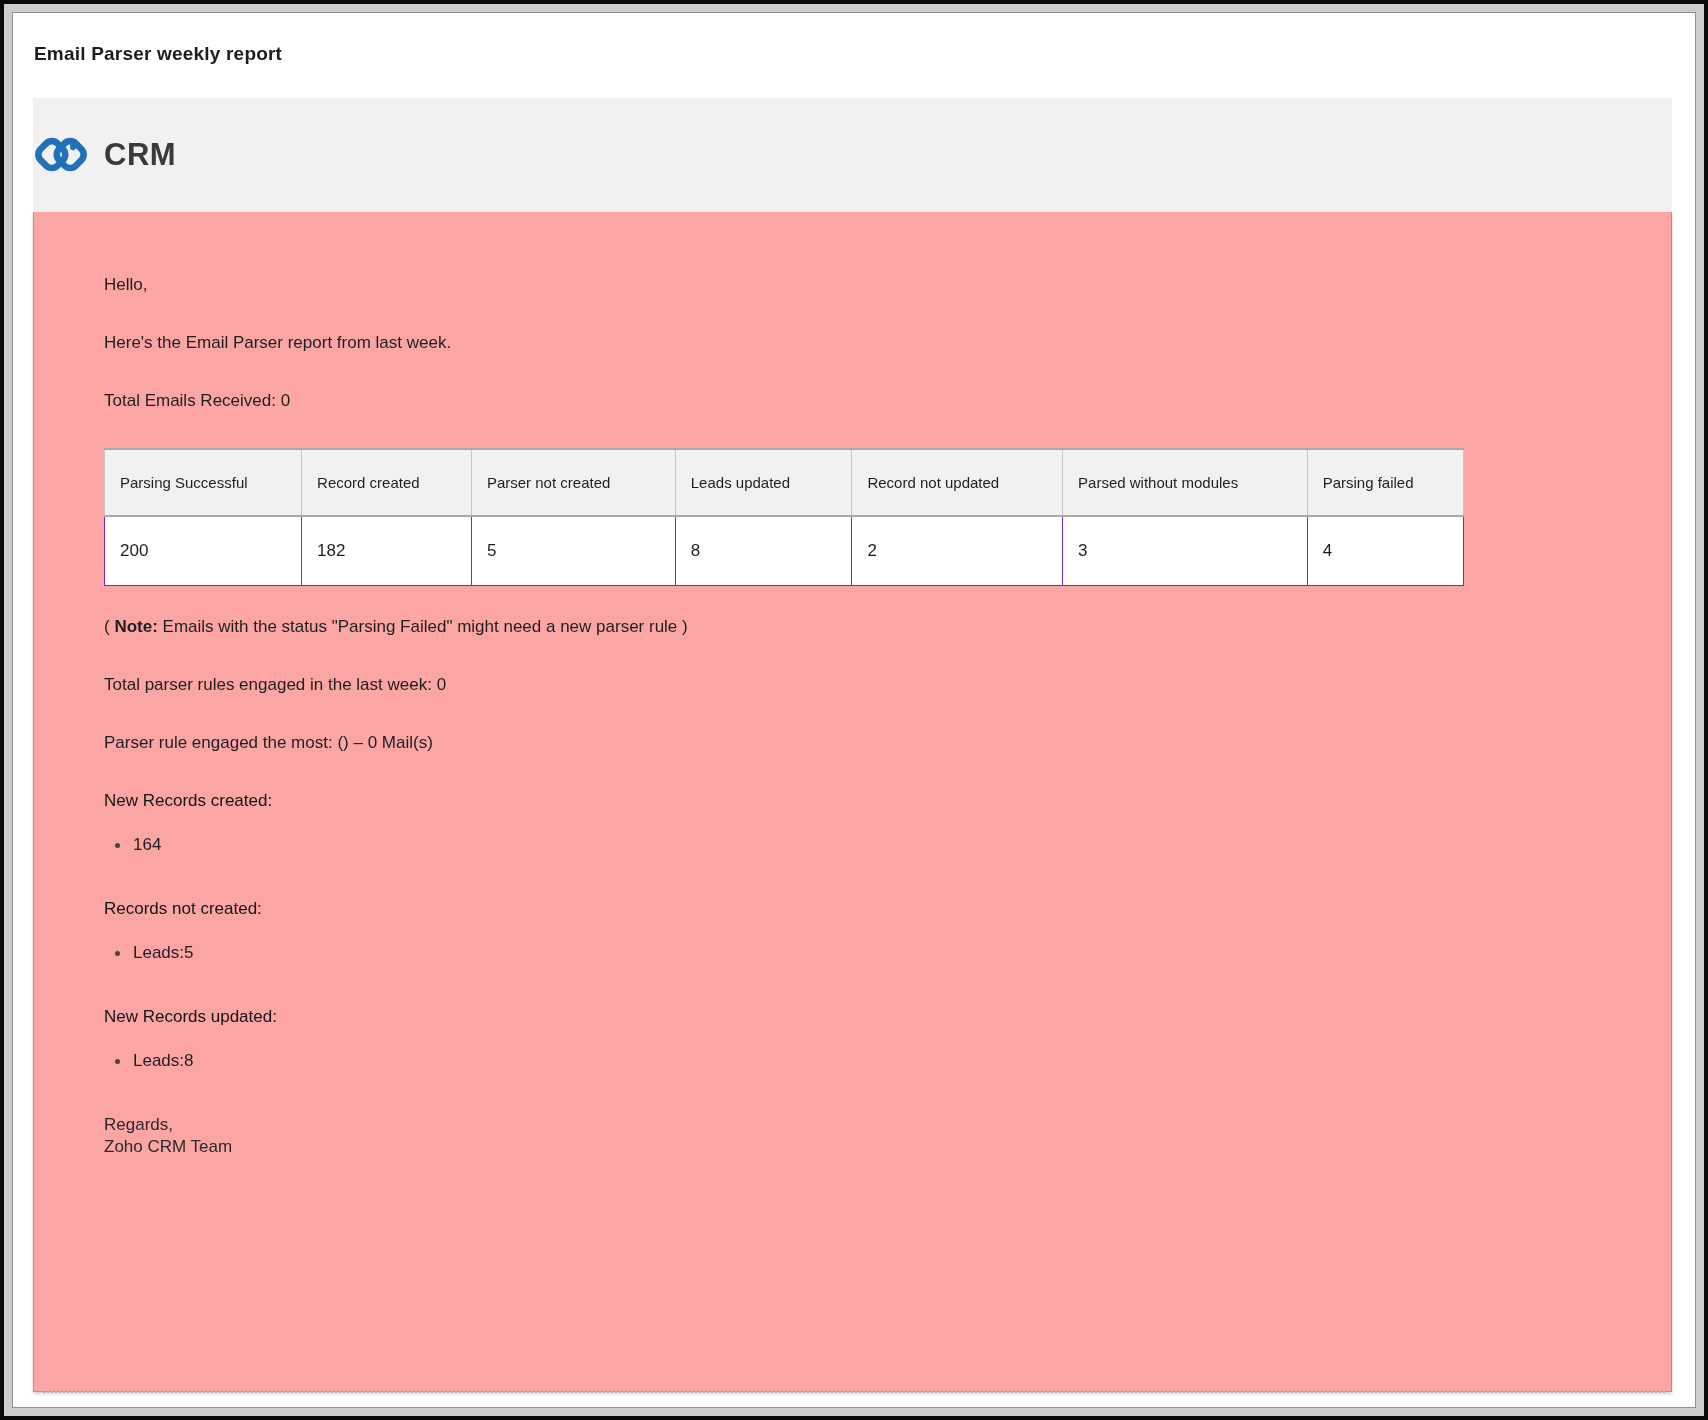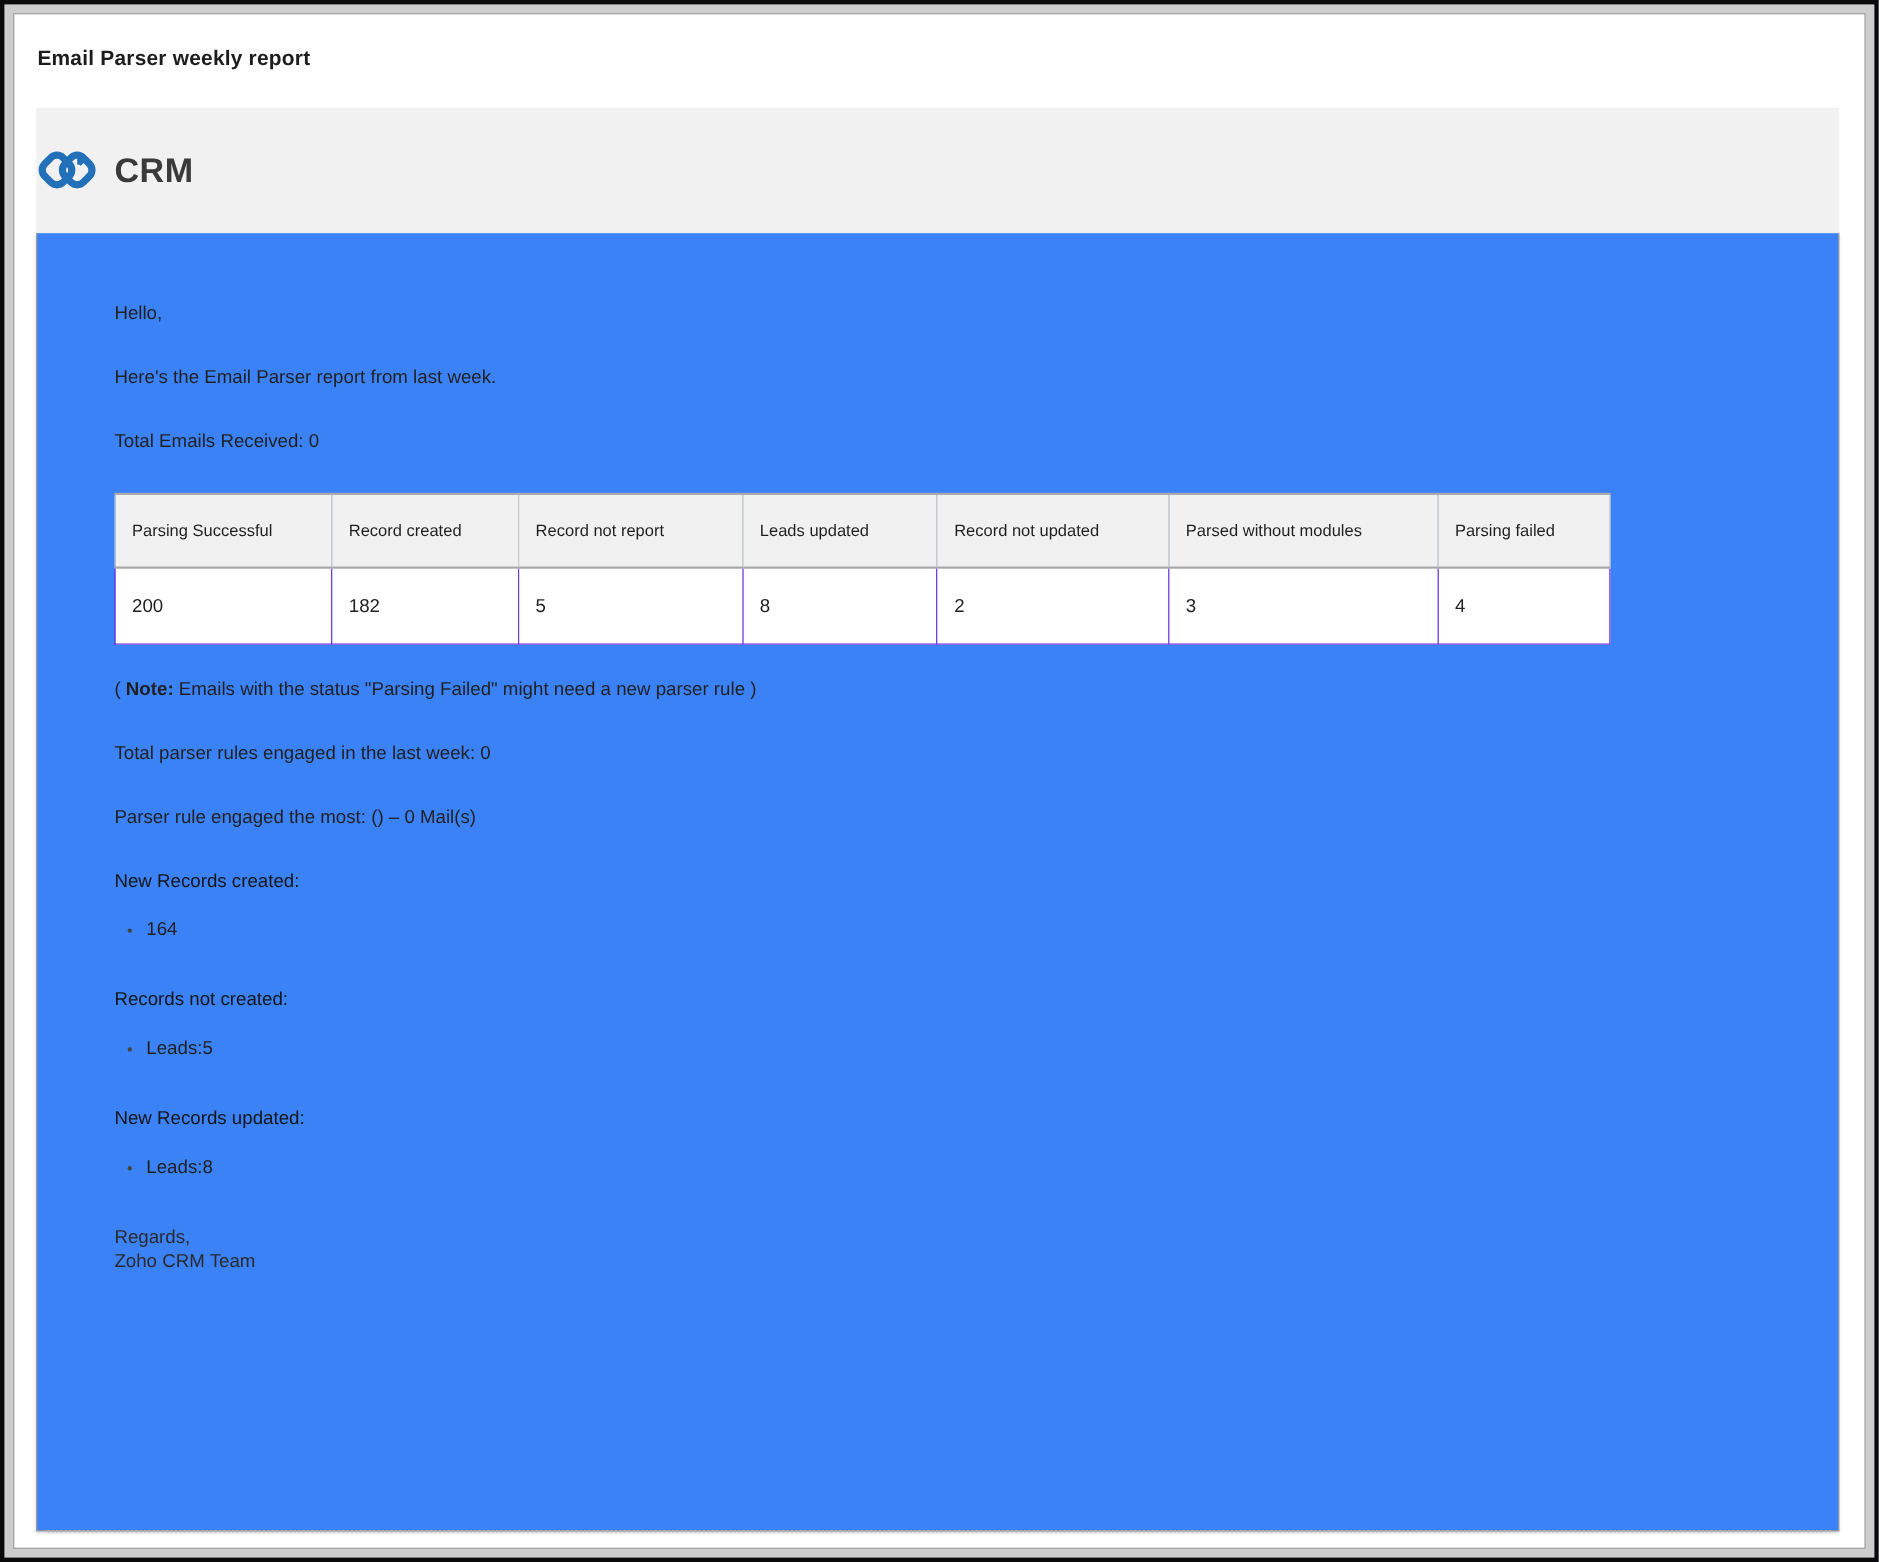--- a/index.html
+++ b/index.html
@@ -44,21 +44,21 @@
   }
   .logo-mark { display: inline-flex; align-items: center; }
   .logo-text {
     font-size: 31px;
     font-weight: bold;
     color: #3a3a3a;
     margin-left: 15px;
     letter-spacing: 0.5px;
   }
   .card-body {
-    background: #3b82f6;
+    background: #fca5a5;
     border: 1px solid #9b9b9b;
     border-top: none;
     height: 1180px;
     padding: 62px 70px 0 70px;
     box-shadow: 0 2px 3px rgba(0,0,0,0.18);
     font-size: 17px;
     color: #1f1f1f;
   }
   .card-body p {
     margin: 0 0 36px 0;
@@ -158,21 +158,21 @@
               <col style="width:15%">
             <col style="width:13%">
               <col style="width:15.5%">
               <col style="width:18%">
             <col style="width:11.5%">
           </colgroup>
           <thead>
             <tr>
               <th>Parsing Successful</th>
               <th>Record created</th>
-              <th>Record not report</th>
+              <th>Parser not created</th>
               <th>Leads updated</th>
               <th>Record not updated</th>
               <th>Parsed without modules</th>
               <th>Parsing failed</th>
             </tr>
           </thead>
           <tbody>
             <tr>
               <td>200</td>
               <td>182</td>

